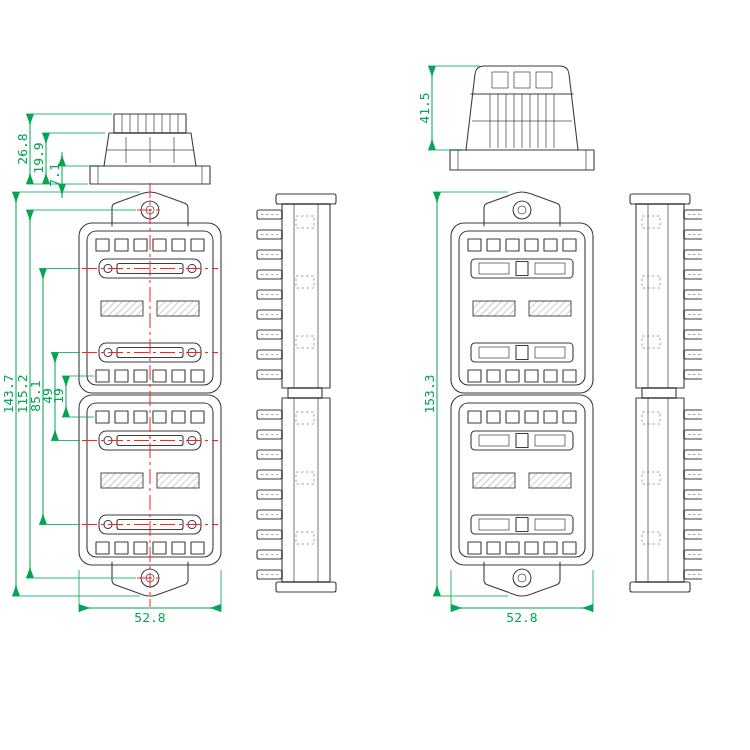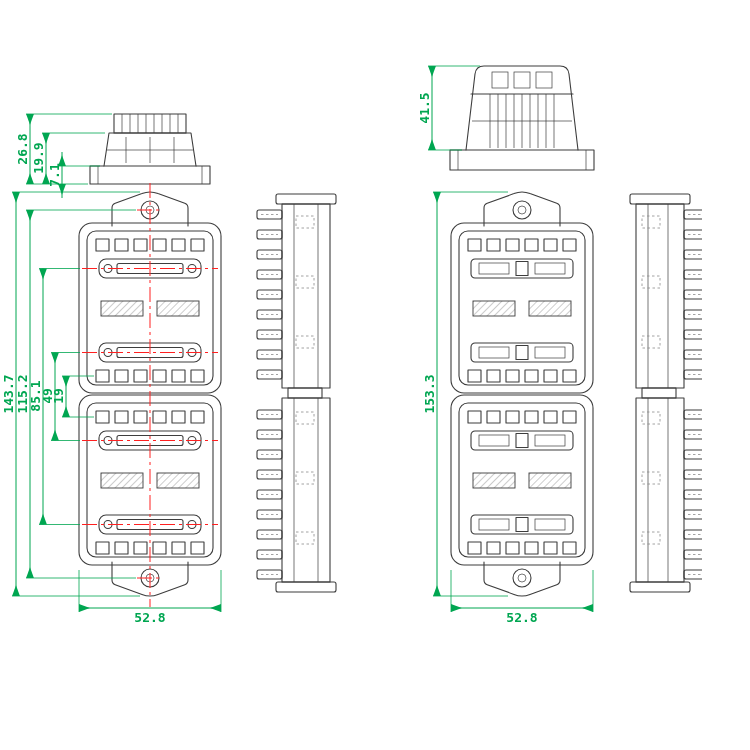--- a/index.html
+++ b/index.html
@@ -2,21 +2,21 @@
 <html style="--line: #3d3d3d; --dim: #00a651; --cl: #ff2020; --bg: #ffffff;"><head>
 <meta charset="utf-8">
 <style>
   :root{
     --line:#3d3d3d;
     --dim:#00a651;
     --cl:#ff2020;
     --bg:#ffffff;
   }
   html,body{margin:0;padding:0;background:var(--bg);}
-  .stage{width:702px;height:750px;position:relative;background:var(--bg);overflow:hidden;font-weight:bold;}
+  .stage{width:702px;height:750px;position:relative;background:var(--bg);overflow:hidden;}
   svg{display:block;}
   svg text{font-family:"DejaVu Sans Mono","Liberation Mono",monospace;font-size:13px;fill:var(--dim);}
   .ln{fill:none;stroke:var(--line);stroke-width:1.1;stroke-linejoin:round;stroke-linecap:round;}
   .thin{fill:none;stroke:var(--line);stroke-width:0.7;}
   .dash{fill:none;stroke:#8a8a8a;stroke-width:0.8;stroke-dasharray:2.5 2.5;}
   .dimline{stroke:var(--dim);stroke-width:1;fill:none;}
   .ext{stroke:var(--dim);stroke-width:0.8;fill:none;}
   .cl{stroke:var(--cl);stroke-width:1;fill:none;stroke-dasharray:15 4 3 4;}
   .hatchrect{fill:url(#hatch);stroke:var(--line);stroke-width:0.9;}
 </style>

